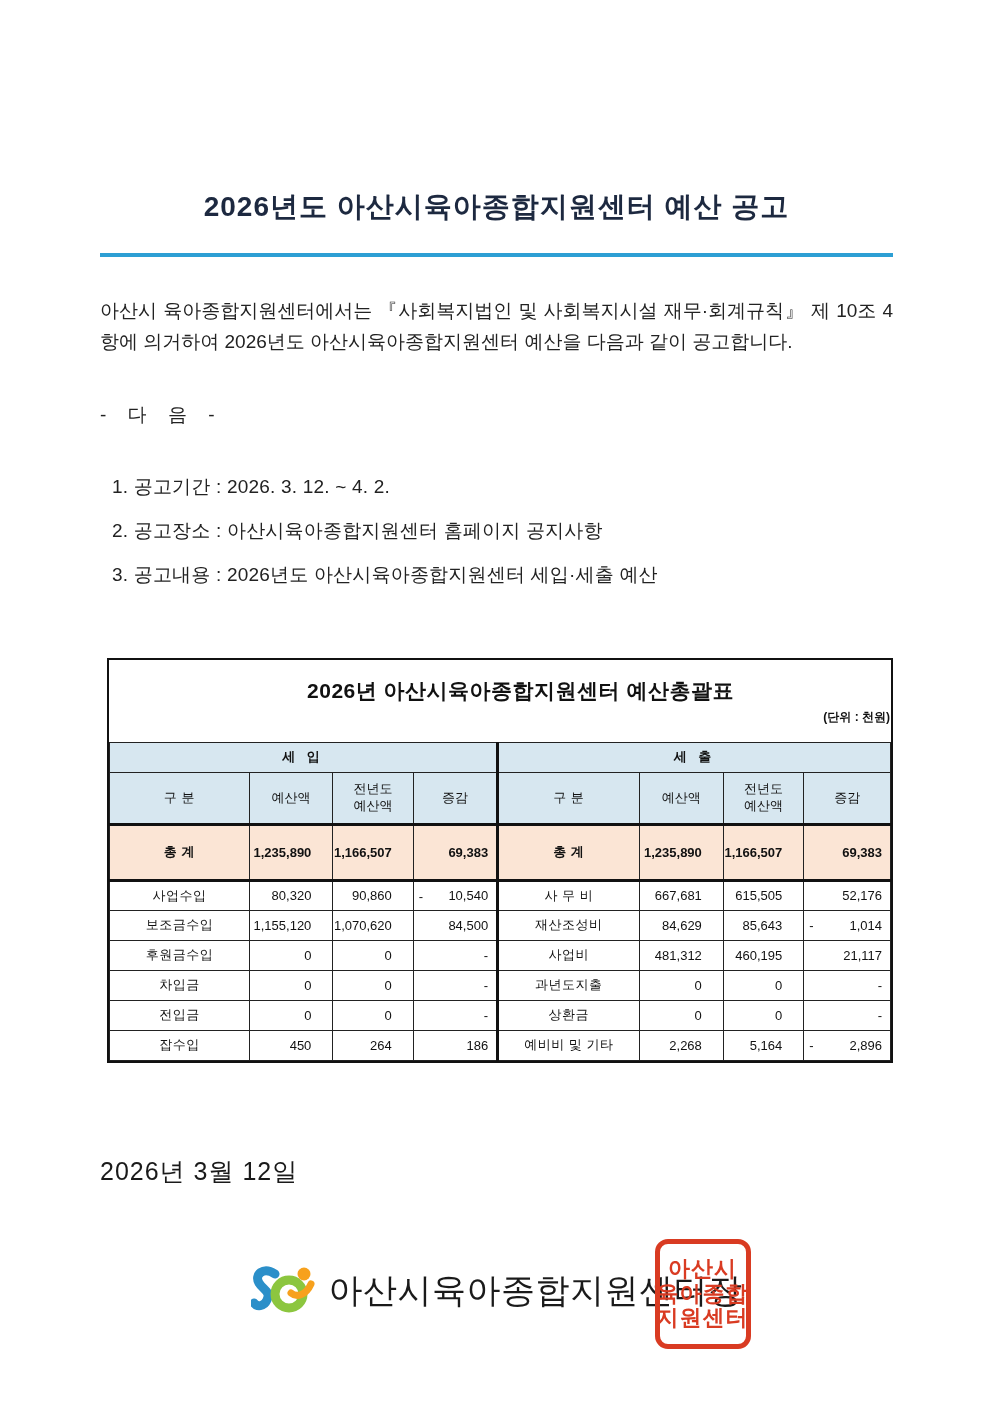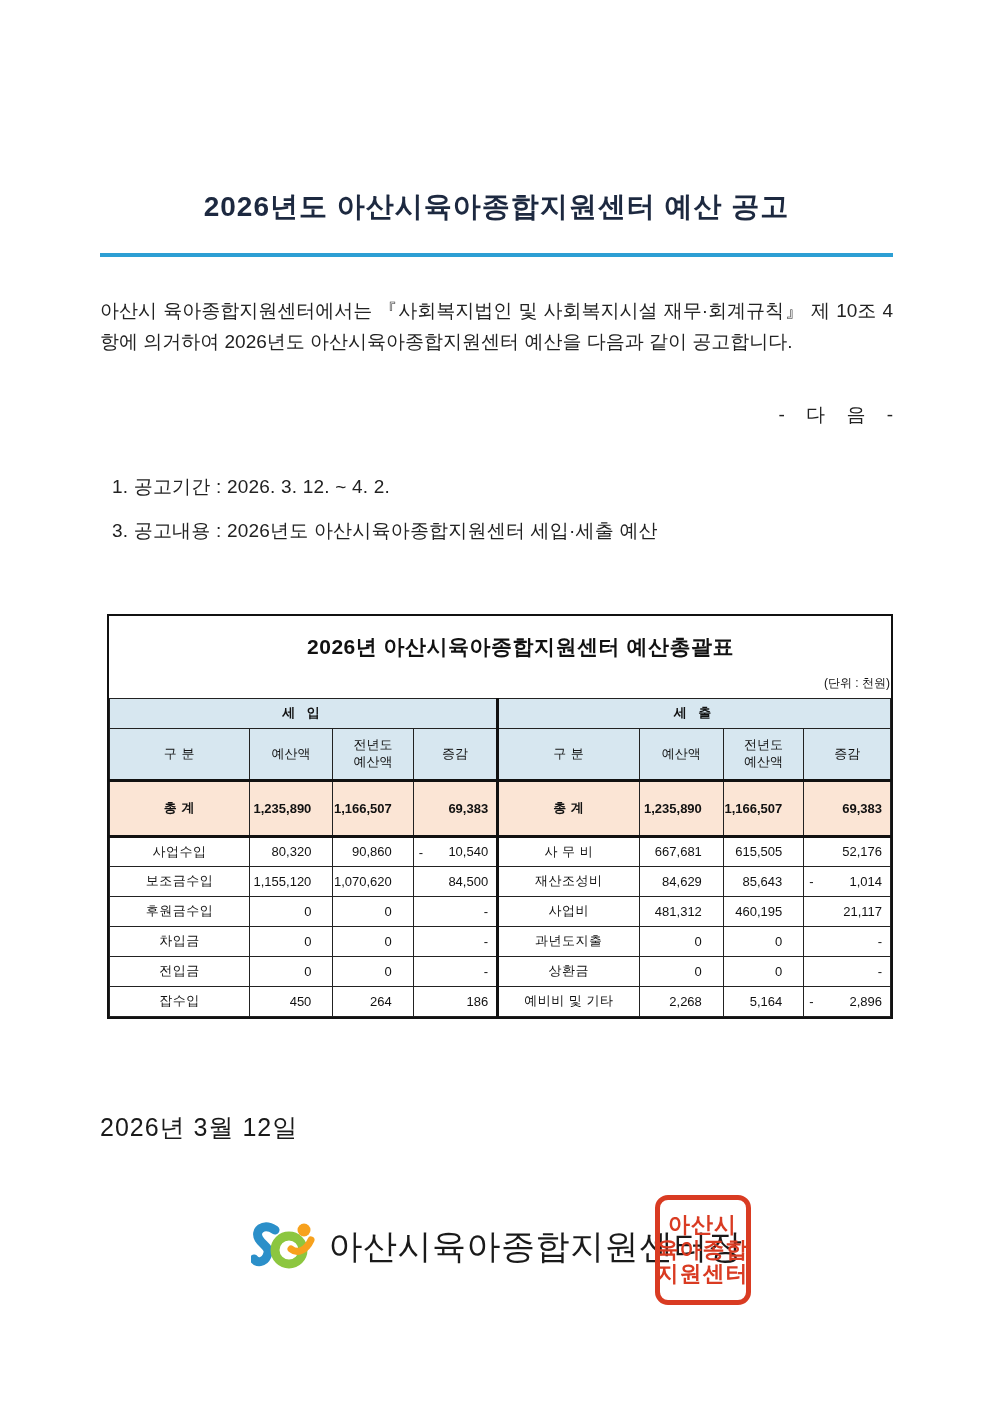--- a/index.html
+++ b/index.html
@@ -31,21 +31,21 @@
   
   .intro {
     margin-top: 38px;
     font-size: 19px;
     line-height: 1.65;
     text-align: justify;
     color: #222;
   }
   .daum {
     margin-top: 44px;
-    text-align: right;
+    text-align: left;
     font-size: 19px;
     word-spacing: 16px;
     color: #222;
   }
   .notice-list { margin-top: 46px; padding-left: 12px; }
   .notice-list .item {
     font-size: 19px;
     color: #222;
     margin-bottom: 18px;
     letter-spacing: 0.2px;
@@ -62,23 +62,23 @@
   .box-title {
     padding-top: 17px;
     text-align: center;
     font-size: 21px;
     font-weight: bold;
     letter-spacing: 0.5px;
     color: #111;
   }
   .unit-note {
     position: absolute;
-    right: 1px; bottom: 6px;
+    right: 1px; bottom: 16px;
     font-size: 12px;
-    font-weight: normal;
+    font-weight: bold;
     color: #111;
     text-align: right;
   }
   table.budget {
     width: 100%;
     border-collapse: collapse;
     table-layout: fixed;
     font-size: 13px;
     color: #111;
   }
@@ -164,20 +164,21 @@
 
   <h1 class="doc-title">2026년도  아산시육아종합지원센터  예산  공고</h1>
   <div class="title-rule"></div>
 
   <p class="intro">아산시 육아종합지원센터에서는 『사회복지법인 및 사회복지시설 재무·회계규칙』 제 10조 4항에 의거하여 2026년도 아산시육아종합지원센터 예산을 다음과 같이 공고합니다.</p>
 
   <p class="daum">- 다 음 -</p>
 
   <div class="notice-list">
     <div class="item">1. 공고기간 : 2026. 3. 12. ~ 4. 2.</div>
+    <div class="item">2. 공고장소 : 아산시육아종합지원센터 홈페이지 공지사항</div>
     <div class="item">3. 공고내용 : 2026년도 아산시육아종합지원센터 세입·세출 예산</div>
   </div>
 
   <div class="budget-box">
     <div class="box-head">
       <div class="box-title">2026년 아산시육아종합지원센터 예산총괄표</div>
       <div class="unit-note">(단위 : 천원)</div>
     </div>
 
     <table class="budget">

